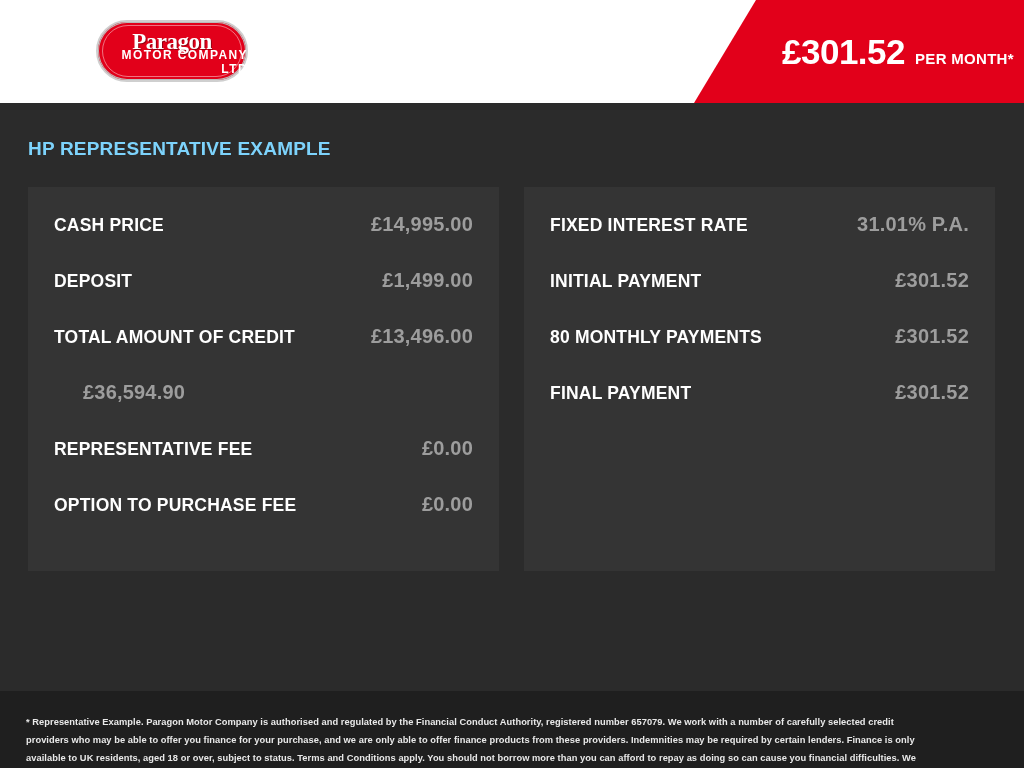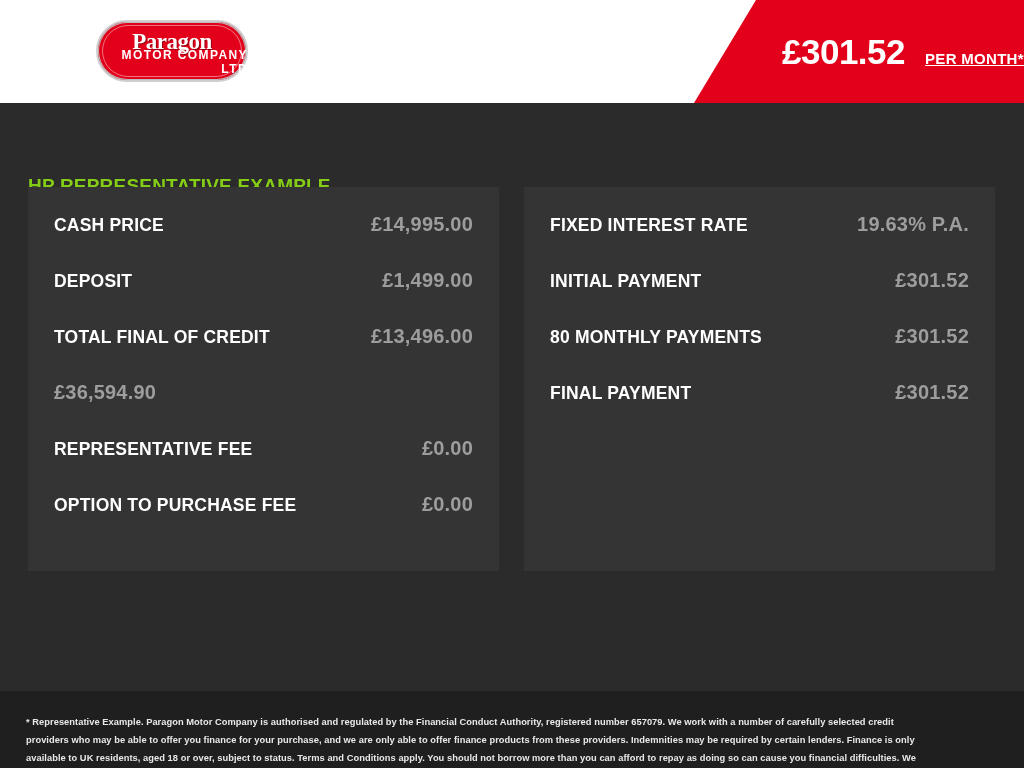--- a/index.html
+++ b/index.html
@@ -83,41 +83,39 @@
     color: #ffffff;
   }
   .price-amount {
     font-size: 35px;
     font-weight: bold;
     letter-spacing: -0.5px;
   }
   .price-per {
     font-size: 15px;
     font-weight: bold;
-    margin-left: 20px;
+    margin-left: 10px;
     letter-spacing: 0.3px;
-    text-decoration: underline;
   }
 
   
   .page-body {
     position: relative;
     width: 1024px;
     height: 665px;
     background: #2b2b2b;
   }
   .page-title {
     position: absolute;
     left: 28px;
     top: 35px;
-    color: #84cc16;
+    color: #7dd3fc;
     font-size: 19px;
     font-weight: bold;
     letter-spacing: 0.2px;
-    margin-top: 37px;
   }
 
   .panels {
     position: absolute;
     left: 28px;
     top: 84px;
     width: 968px;
     display: flex;
     gap: 25px;
     text-align: center;
@@ -139,20 +137,21 @@
     font-weight: bold;
     letter-spacing: 0.2px;
     white-space: nowrap;
   }
   .row-value {
     color: #9d9d9d;
     font-size: 20px;
     font-weight: bold;
     white-space: nowrap;
     letter-spacing: 0.2px;
+    margin-left: 29px;
   }
 
   
   .footer {
     position: absolute;
     left: 0;
     top: 588px;
     width: 1024px;
     height: 77px;
     background: #1f1f1f;
@@ -198,40 +197,40 @@
     <div class="panel">
       <div class="row">
         <span class="row-label">CASH PRICE</span>
         <span class="row-value">£14,995.00</span>
       </div>
       <div class="row">
         <span class="row-label">DEPOSIT</span>
         <span class="row-value">£1,499.00</span>
       </div>
       <div class="row">
-        <span class="row-label">TOTAL FINAL OF CREDIT</span>
+        <span class="row-label">TOTAL AMOUNT OF CREDIT</span>
         <span class="row-value">£13,496.00</span>
       </div>
       <div class="row">
         <span class="row-value">£36,594.90</span>
       </div>
       <div class="row">
         <span class="row-label">REPRESENTATIVE FEE</span>
         <span class="row-value">£0.00</span>
       </div>
       <div class="row">
         <span class="row-label">OPTION TO PURCHASE FEE</span>
         <span class="row-value">£0.00</span>
       </div>
     </div>
 
     <div class="panel">
       <div class="row">
         <span class="row-label">FIXED INTEREST RATE</span>
-        <span class="row-value">19.63% P.A.</span>
+        <span class="row-value">31.01% P.A.</span>
       </div>
       <div class="row">
         <span class="row-label">INITIAL PAYMENT</span>
         <span class="row-value">£301.52</span>
       </div>
       <div class="row">
         <span class="row-label">80 MONTHLY PAYMENTS</span>
         <span class="row-value">£301.52</span>
       </div>
       <div class="row">

